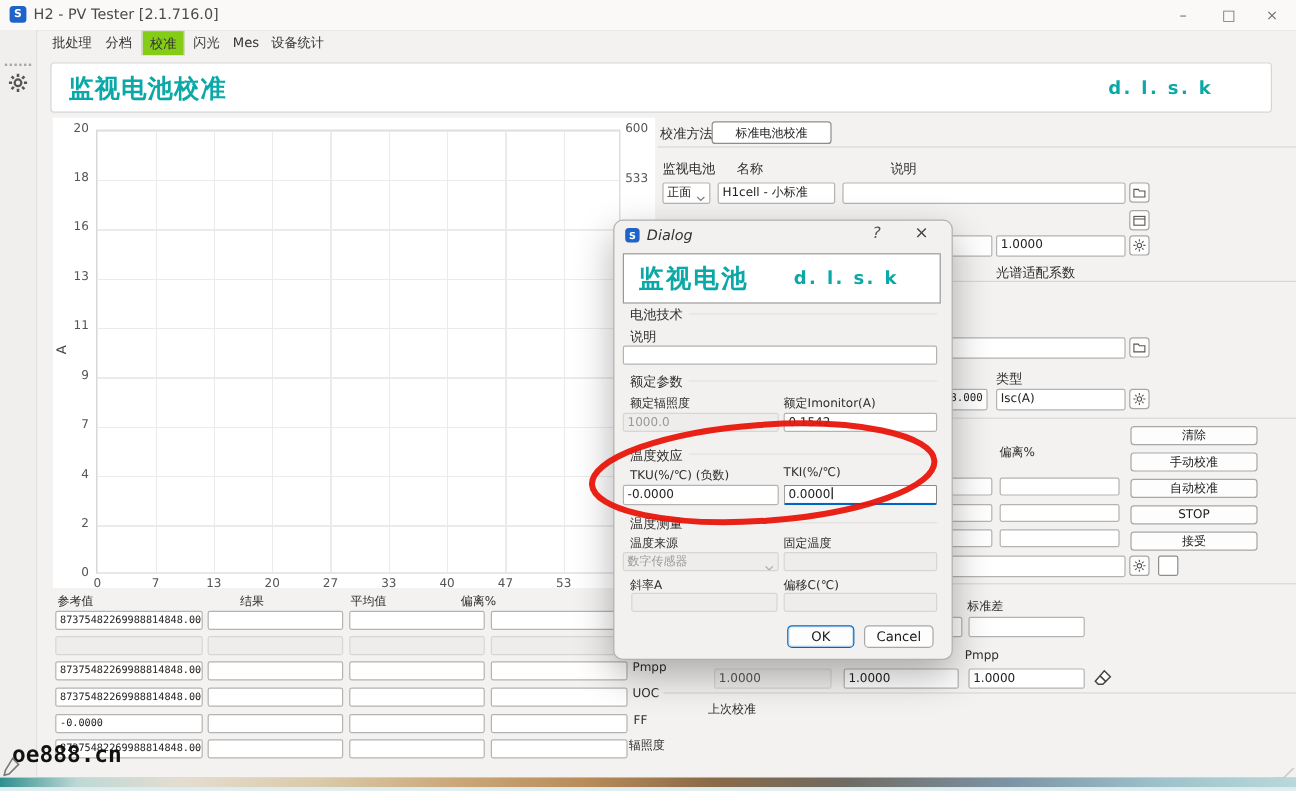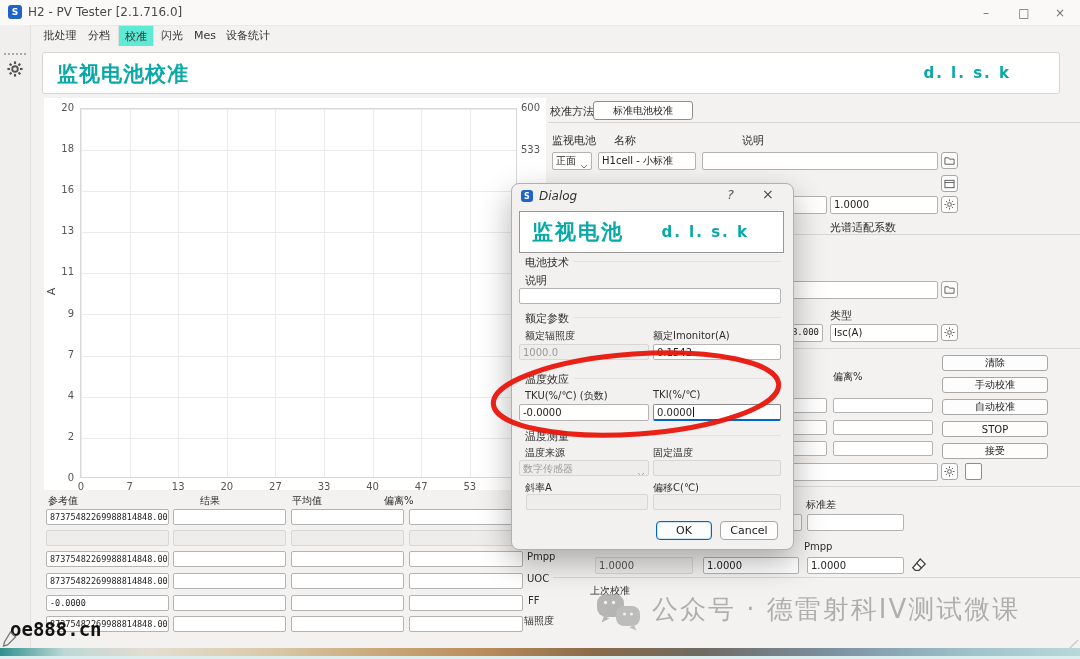--- a/index.html
+++ b/index.html
@@ -12,21 +12,21 @@
   .applogo{position:absolute;background:#1d63c8;border-radius:3px;color:#fff;font-weight:bold;
            display:flex;align-items:center;justify-content:center;}
   #apptitle{position:absolute;left:28px;top:5px;font-size:12px;color:#4a4a4a;}
   .winctl{position:absolute;top:0;width:32px;height:25px;display:flex;align-items:center;justify-content:center;
           color:#6f6f6f;font-size:12px;}
   
   #sidebar{position:absolute;left:0;top:25px;width:30px;height:623px;background:#f1efed;border-right:1px solid #e3e1df;}
   #sidegrip{position:absolute;left:4px;top:28px;width:22px;border-top:2px dotted #a9a7a5;}
   
   .tab{position:absolute;top:25px;height:20px;font-size:11px;color:#333;display:flex;align-items:center;justify-content:center;}
-  .tab.active{background:#5eead4;border:1px solid #e0deda;border-bottom:none;}
+  .tab.active{background:#84cc16;border:1px solid #e0deda;border-bottom:none;}
   
   #headercard{position:absolute;left:42px;top:52px;width:1016px;height:40px;background:#fff;border:1px solid #d8d6d4;border-radius:3px;}
   #pagetitle{position:absolute;left:14px;top:7px;font-size:21px;font-weight:bold;color:#0aa8a6;letter-spacing:1px;}
   #brand{position:absolute;right:48px;top:11px;font-size:15px;font-weight:bold;color:#0aa8a6;letter-spacing:2px;}
   
   #chartbg{position:absolute;left:44px;top:98px;width:502px;height:392px;background:#fff;}
   #plot{position:absolute;left:80px;top:108px;width:437px;height:370px;background:#fff;
         border:1px solid #d8d8d8;box-sizing:border-box;
         background-image:repeating-linear-gradient(to bottom,#ebebeb 0 1px,transparent 1px 41.1px),
                          repeating-linear-gradient(to right,#ebebeb 0 1px,transparent 1px 48.6px);}
@@ -369,33 +369,20 @@
     <div class="inp dis" style="left:141px;top:310px;width:128px;height:16px;"></div>
 
     <div class="dlgbtn default" style="left:144px;top:337px;width:56px;height:19px;">OK</div>
     <div class="dlgbtn" style="left:208px;top:337px;width:58px;height:19px;">Cancel</div>
   </div>
 
   <svg id="ellipse-svg" width="1080" height="659">
     <ellipse cx="636" cy="394" rx="143" ry="40" transform="rotate(-4 636 394)" fill="none" stroke="#e8150b" stroke-width="5" opacity="0.95"></ellipse>
   </svg>
 
-  <div id="wm-wechat">
-    <svg width="46" height="42" viewBox="0 0 46 42">
-      <rect x="1" y="2" width="27" height="23" rx="9" fill="#a6a6a6"></rect>
-      <path d="M8 24 l-2.5 6.5 8-4z" fill="#a6a6a6"></path>
-      <rect x="20" y="14" width="24" height="20" rx="8" fill="#b0b0b0"></rect>
-      <path d="M38 33 l2.5 5.5 -7-3z" fill="#b0b0b0"></path>
-      <circle cx="9.5" cy="10.5" r="1.7" fill="#f3f2f0"></circle>
-      <circle cx="17.5" cy="10.5" r="1.7" fill="#f3f2f0"></circle>
-      <circle cx="28.5" cy="22" r="1.5" fill="#f3f2f0"></circle>
-      <circle cx="35.5" cy="22" r="1.5" fill="#f3f2f0"></circle>
-    </svg>
-    <div id="wm-wechat-text">公众号 · 德雷射科IV测试微课</div>
-  </div>
   <div id="wm-site">oe888.cn</div>
   <div id="wm-pencil">
     <svg width="17" height="18" viewBox="0 0 16 18">
         <path d="M9 2 L14 7 L6 15 L2 16 L3 12 Z" fill="none" stroke="#777" stroke-width="1.3"></path>
       </svg>
   </div>
 
   <div id="desktop-strip"></div>
   <div id="desktop-below"></div>
 </div>

